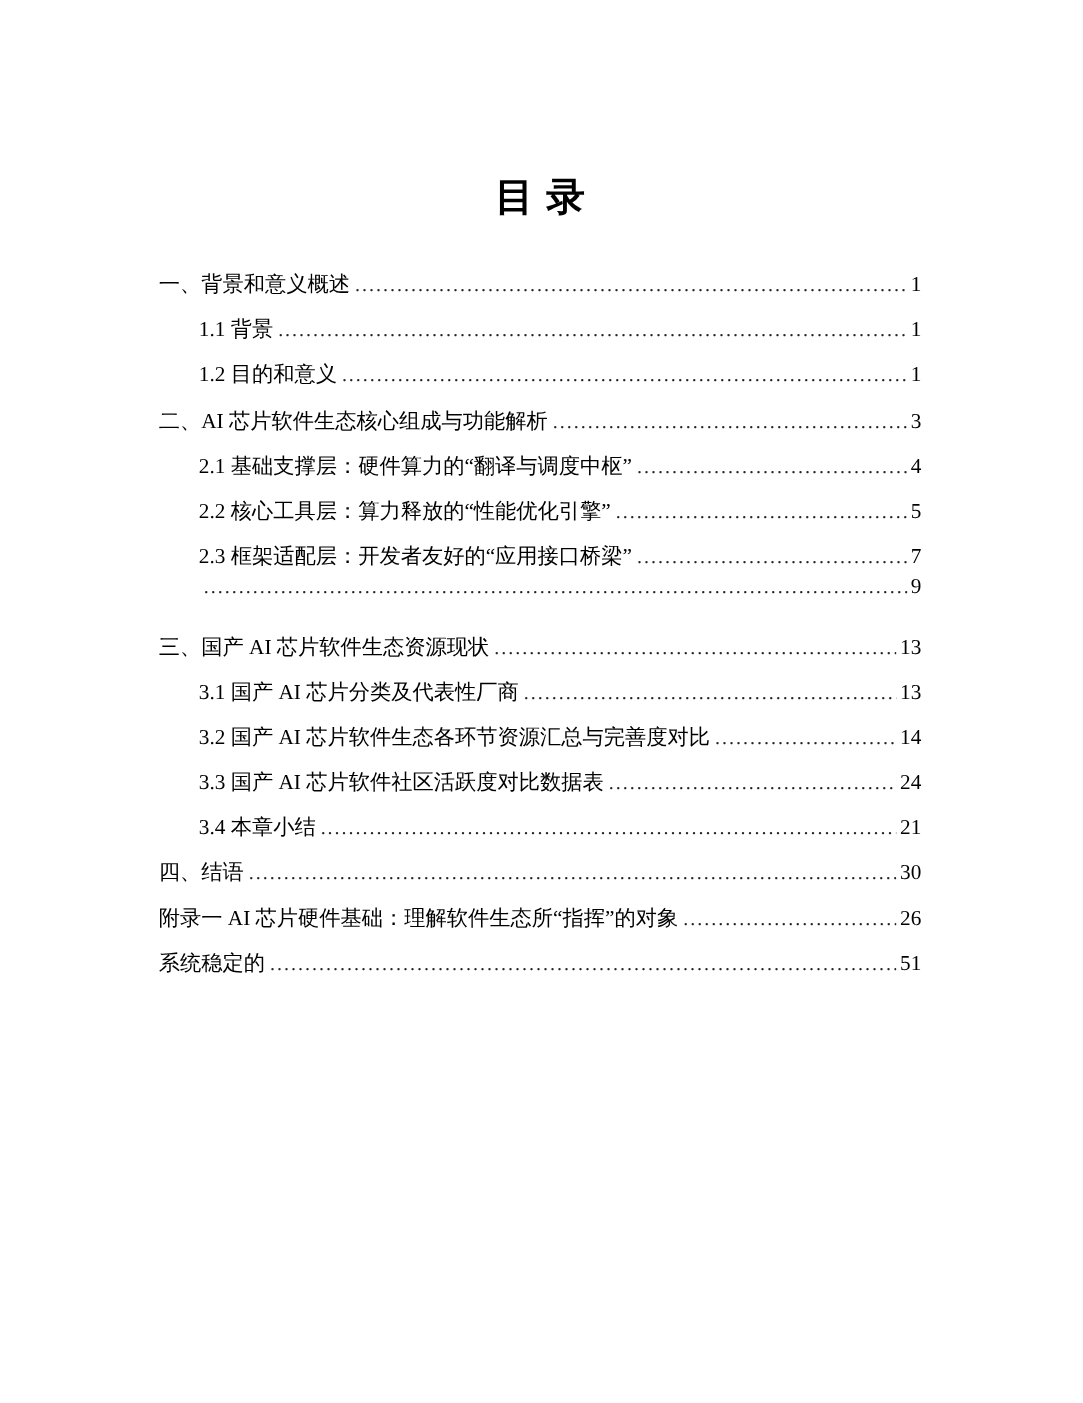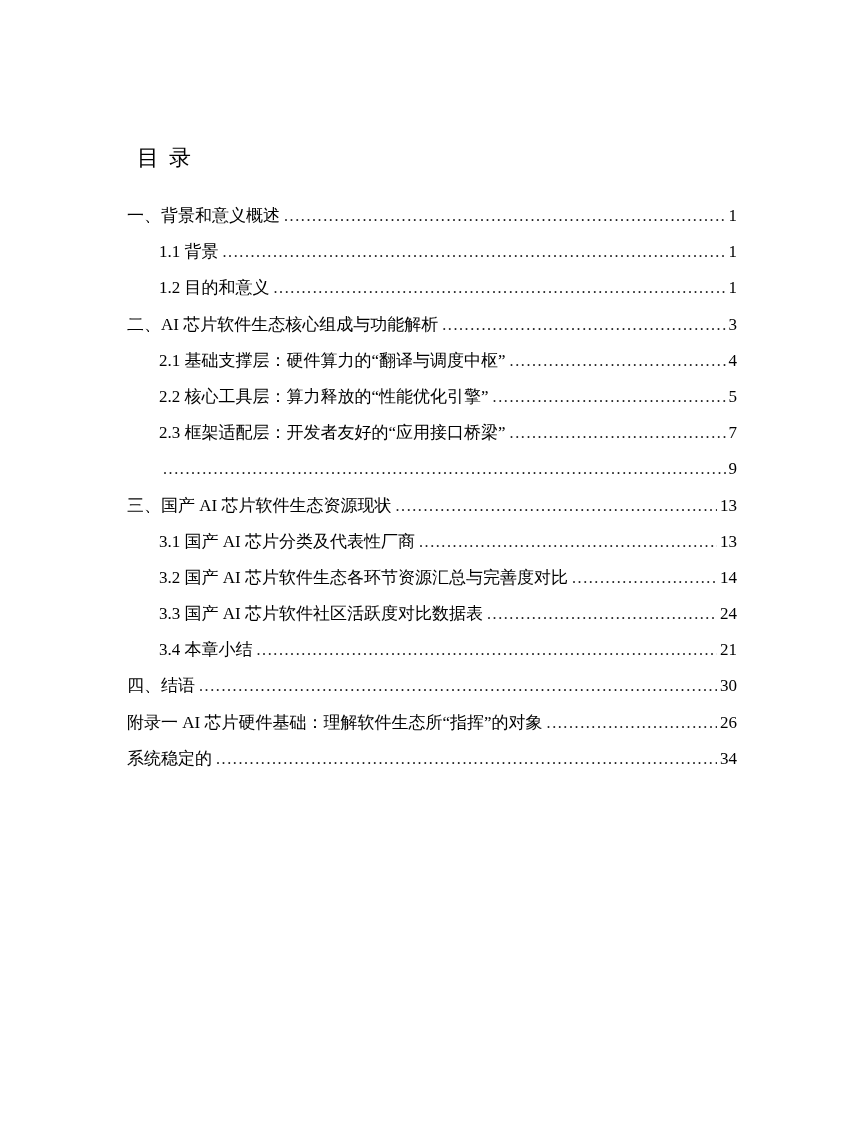--- a/index.html
+++ b/index.html
@@ -13,24 +13,24 @@
     height: 1122px;
     background: #ffffff;
     box-sizing: border-box;
     padding: 137px 129px 0 127px;
     font-family: "Liberation Serif", "DejaVu Serif", serif;
     color: #000000;
     overflow: hidden;
   }
   .toc-title {
     margin: 0 0 27px 0;
-    font-size: 22px;
+    font-size: 31px;
     line-height: 42px;
-    font-weight: normal;
-    text-align: left;
+    font-weight: bold;
+    text-align: center;
     letter-spacing: 10px;
     padding-left: 10px; 
   }
   .toc-list {
     margin: 0;
     padding: 0;
   }
   .toc-row {
     display: flex;
     align-items: baseline;
@@ -38,20 +38,21 @@
     font-size: 17px;
     line-height: 20px;
     cursor: pointer;
   }
   .toc-row.level-2 {
     padding-left: 32px;
   }
   .toc-text {
     white-space: nowrap;
     flex: 0 0 auto;
+    margin-top: 12px;
   }
   .dots {
     flex: 1 1 auto;
     min-width: 0;
     overflow: hidden;
     white-space: nowrap;
     margin: 0 3px 0 4px;
     color: #222222;
   }
   .dots::after {
@@ -157,17 +158,17 @@
 
     <div class="toc-row level-1">
       <span class="toc-text">附录一 AI 芯片硬件基础：理解软件生态所“指挥”的对象</span>
       <span class="dots"></span>
       <span class="toc-page-num">26</span>
     </div>
 
     <div class="toc-row level-1">
       <span class="toc-text">系统稳定的</span>
       <span class="dots"></span>
-      <span class="toc-page-num">34</span>
+      <span class="toc-page-num">51</span>
     </div>
 
   </nav>
 </div>
 
 </body></html>

